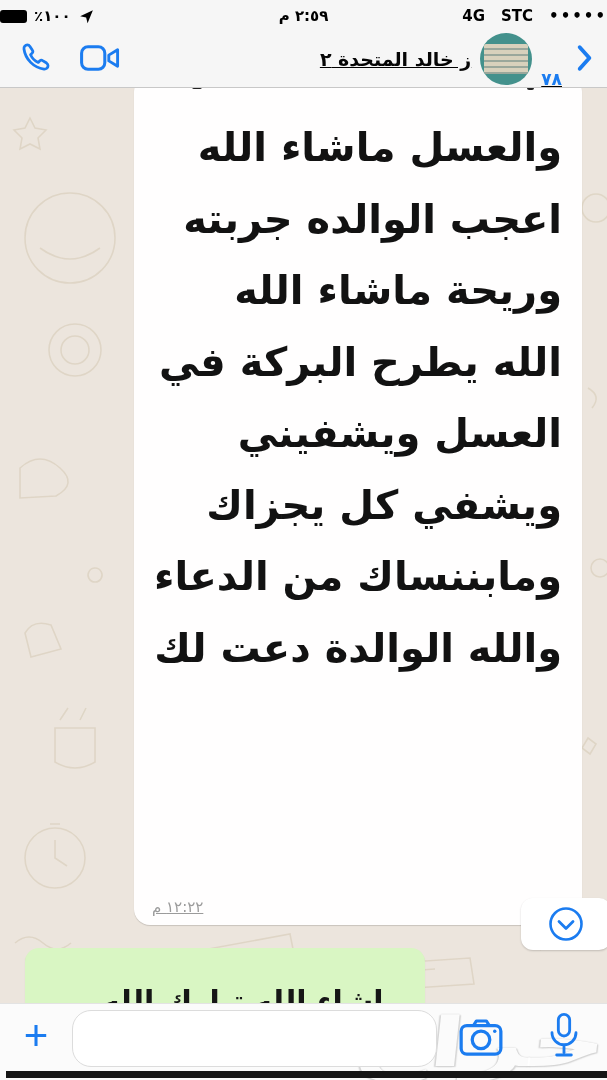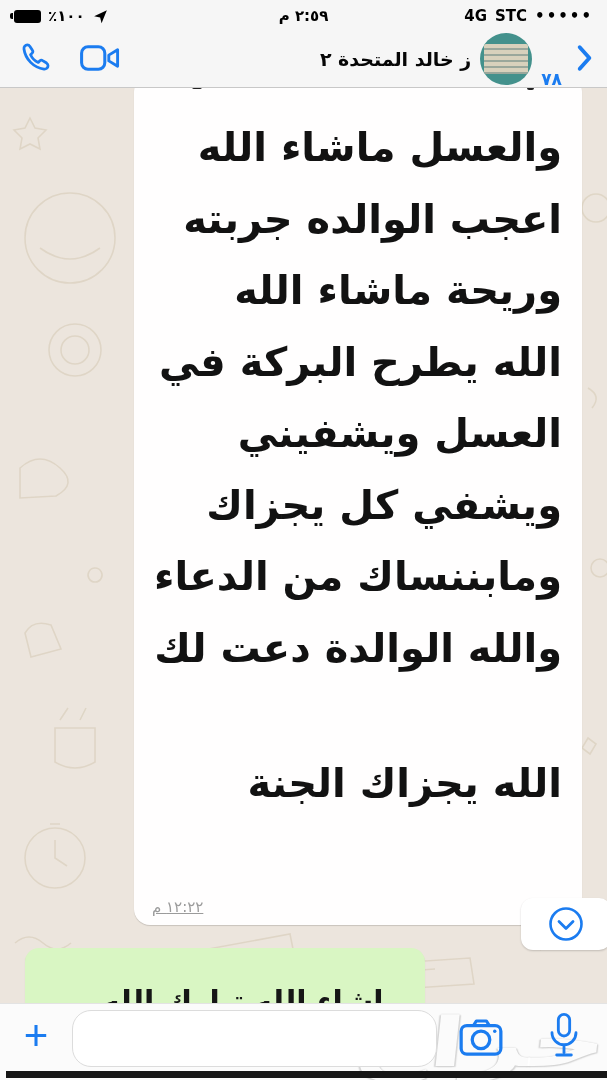--- a/index.html
+++ b/index.html
@@ -3,31 +3,31 @@
 <meta charset="utf-8">
 <style>
   * { margin:0; padding:0; box-sizing:border-box; }
   body { font-family:"DejaVu Sans","Liberation Sans",sans-serif; background:#444; }
   .screen { position:relative; width:607px; height:1080px; overflow:hidden; background:#ece5dd; margin:0 auto; }
 
   
   .topbars { position:absolute; top:0; left:0; right:0; height:88px; background:#f6f6f6;
              border-bottom:1px solid #c8c8c8; z-index:10; }
   .status-bar { position:absolute; top:0; left:0; right:0; height:30px; display:flex;
-                align-items:center; padding:2px 14px 0; font-size:15px; font-weight:bold; color:#000; }
+                align-items:center; padding:2px 0 0; font-size:15px; font-weight:bold; color:#000; }
   .sb-left { display:flex; align-items:center; gap:7px; }
   .battery { position:relative; width:27px; height:13px; background:#000; border-radius:3px; }
   .battery:before { content:""; position:absolute; left:-4px; top:3.5px; width:3px; height:6px;
                     background:#000; border-radius:2px 0 0 2px; }
   .sb-center { position:absolute; left:0; right:0; text-align:center; font-weight:600; }
-  .sb-right { display:flex; align-items:flex-start; gap:8px; margin-left:auto; font-weight:600; }
+  .sb-right { display:flex; align-items:flex-start; gap:16px; margin-left:auto; font-weight:600; }
   .dots { letter-spacing:2px; font-size:15px; font-weight:bold; }
 
   .nav-bar { position:absolute; top:30px; left:0; right:0; height:58px; display:flex;
-             align-items:center; padding:0 10px 0 18px; }
+             align-items:center; padding:0 10px 0 18px;text-decoration:underline; }
   .nav-left { display:flex; align-items:center; gap:26px; }
   .nav-right { display:flex; align-items:center; gap:9px; margin-left:auto; }
   .contact-name { font-size:19px; font-weight:bold; color:#060606; }
   .avatar { position:relative; width:52px; height:52px; border-radius:50%; background:#43918c; overflow:hidden;
             flex:0 0 auto; }
   .avatar .paper { position:absolute; left:4px; top:11px; width:44px; height:30px; background:#d8d1bc;
                    border-radius:2px;
                    background-image:repeating-linear-gradient(#d8d1bc 0 4px, #9aa79b 4px 6px); }
   .unread { color:#1b7cf0; font-size:17px; font-weight:bold;margin-top:39px; }
 
@@ -154,21 +154,20 @@
 
       <div class="msg-text">
         <div class="line">والعسل ماشاء الله</div>
         <div class="line">اعجب الوالده جربته</div>
         <div class="line">وريحة ماشاء الله</div>
         <div class="line">الله يطرح البركة في</div>
         <div class="line">العسل ويشفيني</div>
         <div class="line">ويشفي كل يجزاك</div>
         <div class="line">ومابننساك من الدعاء</div>
         <div class="line">والله الوالدة دعت لك</div>
-        <div class="line gap-above">الله يجزاك الجنة</div>
       </div>
       <div class="msg-time">١٢:٢٢ م</div>
     </div>
 
     <div class="scroll-btn">
       <svg width="38" height="38" viewBox="0 0 38 38">
         <circle cx="19" cy="19" r="15.5" fill="none" stroke="#1b7cf0" stroke-width="2.6"></circle>
         <polyline points="12,16.5 19,23.5 26,16.5" fill="none" stroke="#1b7cf0" stroke-width="2.8" stroke-linecap="round" stroke-linejoin="round"></polyline>
       </svg>
     </div>

